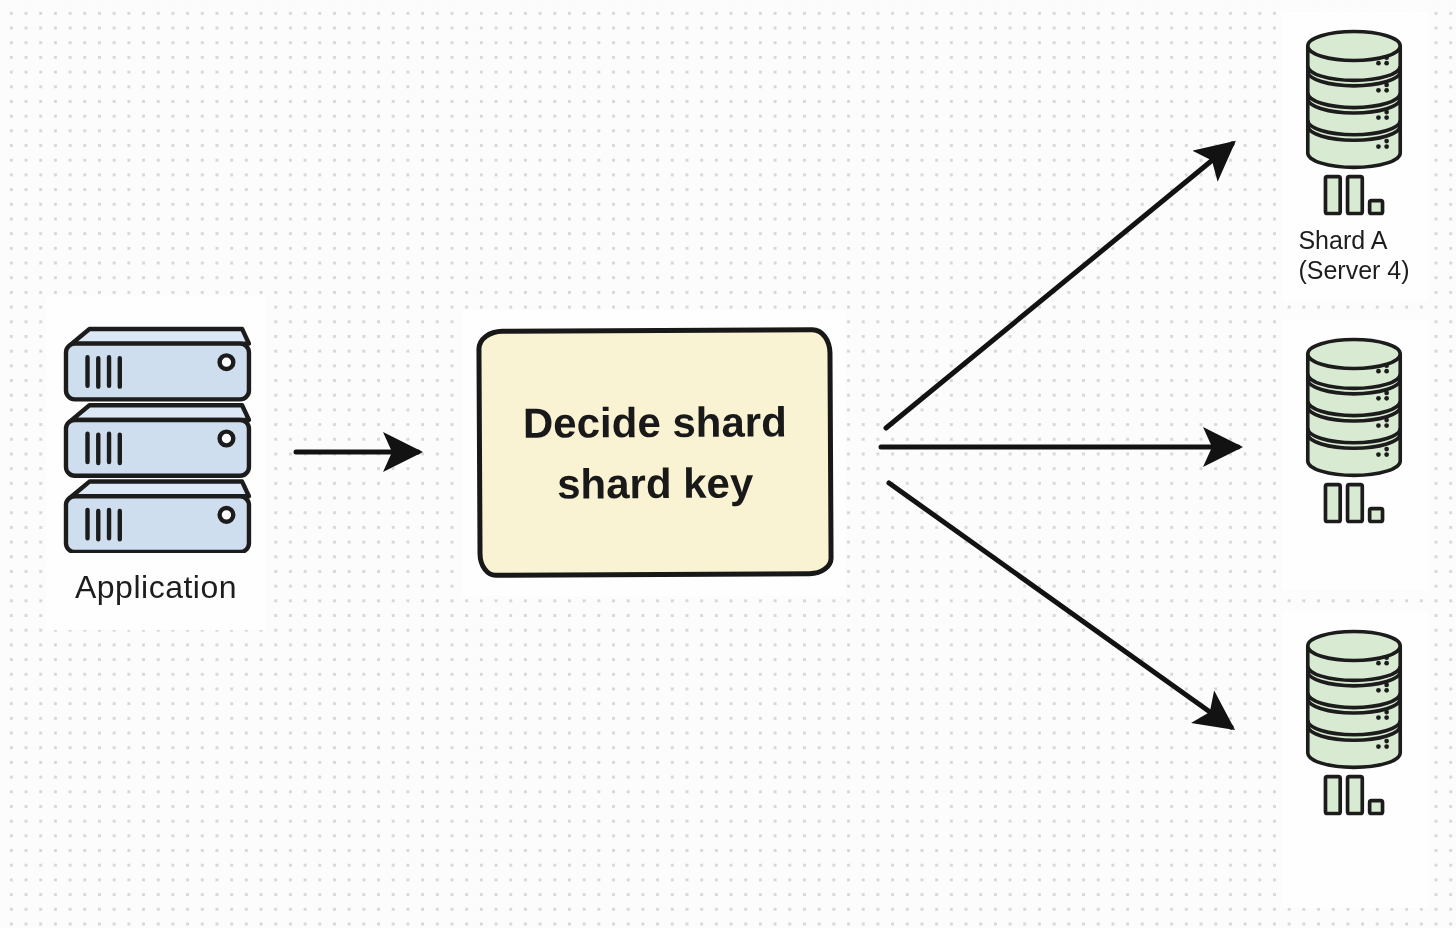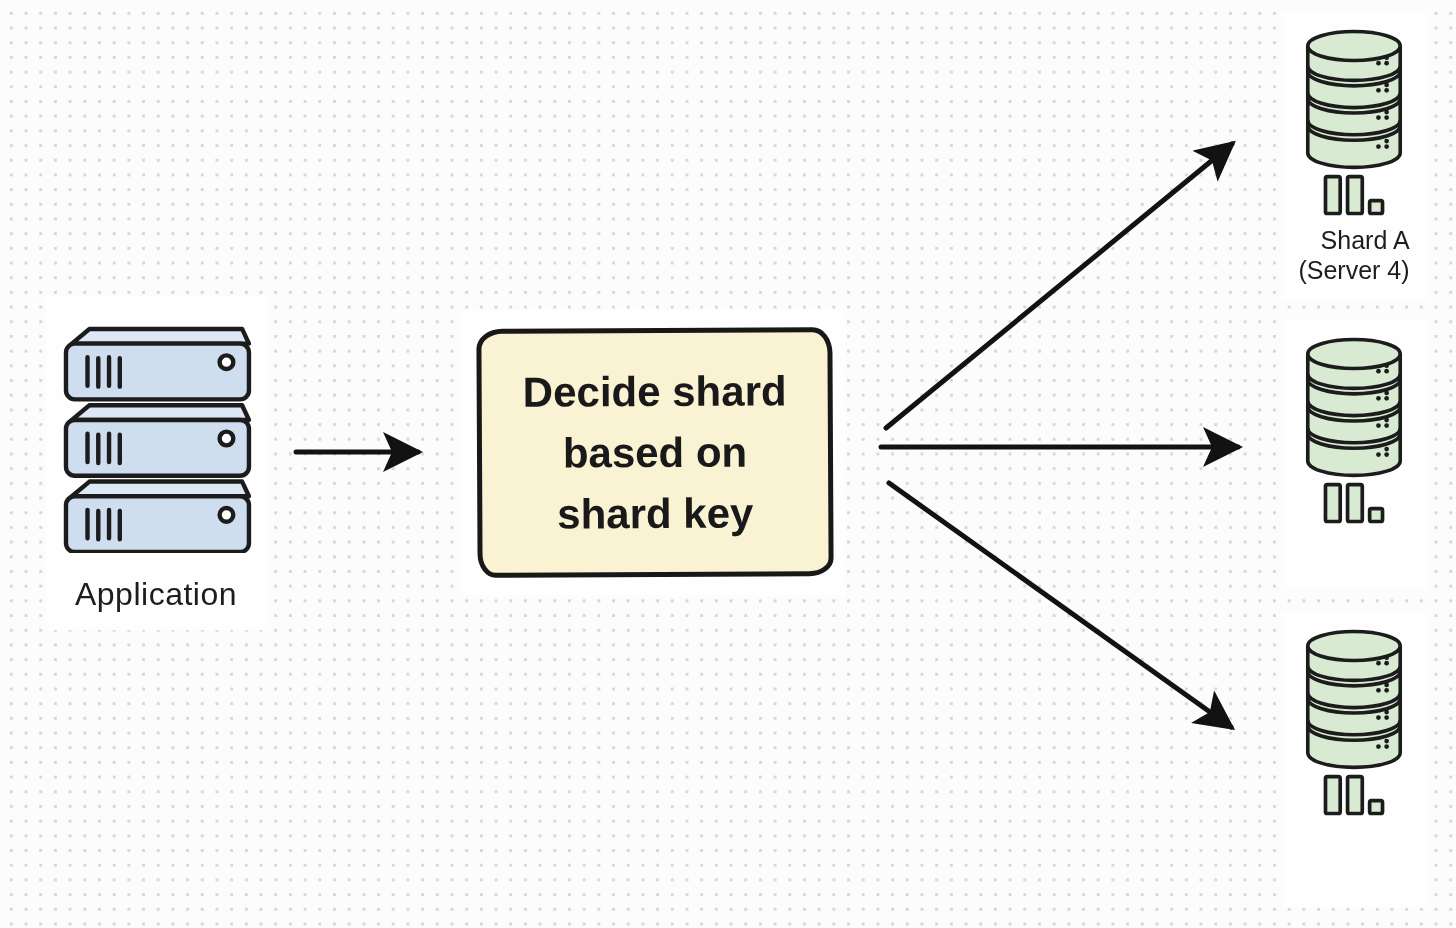--- a/index.html
+++ b/index.html
@@ -12,35 +12,35 @@
     background-position:4px 6px;
   }
   .patch{position:absolute;background:#fefefe;z-index:1;}
   .patch-app{left:46px;top:296px;width:220px;height:334px;}
   .patch-box{left:462px;top:310px;width:384px;height:286px;}
   .patch-shard-a{left:1282px;top:12px;width:146px;height:288px;}
   .patch-shard-b{left:1282px;top:320px;width:146px;height:270px;}
   .patch-shard-c{left:1282px;top:612px;width:146px;height:296px;}
   .figure{position:absolute;z-index:2;display:flex;flex-direction:column;align-items:center;}
   .app-figure{left:56px;top:326px;width:200px;}
-  .app-label{margin-top:23px;font-size:32px;letter-spacing:0.5px;color:#1d1d1d;text-align:right;white-space:nowrap;}
+  .app-label{margin-top:16px;font-size:32px;letter-spacing:0.5px;color:#1d1d1d;text-align:right;white-space:nowrap;}
   .decision-box{
     position:absolute;z-index:2;left:477px;top:328px;width:356px;height:249px;
     box-sizing:border-box;border:5px solid #181818;
     border-radius:26px 20px 24px 18px / 20px 26px 18px 24px;
     transform:rotate(-0.3deg);
     display:flex;flex-direction:column;align-items:center;justify-content:center;
   }
   .decision-line{font-size:42px;font-weight:bold;line-height:61px;color:#191919;white-space:nowrap;}
   .shard{width:136px;}
   .shard-a{left:1286px;top:26px;}
   .shard-b{left:1286px;top:334px;}
   .shard-c{left:1286px;top:626px;}
   .bars-icon{margin-top:2px;}
-  .shard-label{margin-top:6px;font-size:25px;line-height:30px;color:#1d1d1d;text-align:right;white-space:nowrap;}
+  .shard-label{margin-top:6px;font-size:25px;line-height:30px;color:#1d1d1d;text-align:left;white-space:nowrap;}
   .arrow-layer{position:absolute;left:0;top:0;z-index:3;pointer-events:none;}
 </style>
 </head>
 <body>
 
 <div class="canvas">
 
   <div class="patch patch-app"></div>
   <div class="patch patch-box"></div>
   <div class="patch patch-shard-a"></div>
@@ -70,21 +70,20 @@
           <circle cx="172" cy="115" r="7"></circle>
           <circle cx="172" cy="193" r="7"></circle>
         </g>
       </g>
     </svg>
     <div class="app-label">Application</div>
   </div>
 
   <div class="decision-box" style="background: rgb(249, 242, 211);">
     <span class="decision-line">Decide shard</span>
-    <span class="decision-line">based on</span>
     <span class="decision-line">shard key</span>
   </div>
 
   <div class="figure shard shard-a">
     <svg width="118" height="145" viewBox="0 0 130 160">
       <g stroke="#1c1c1c" stroke-width="4">
         <g fill="#d8ead2">
           <path d="M14 22 L14 140 A51 16 0 0 0 116 140 L116 22"></path>
           <ellipse cx="65" cy="22" rx="51" ry="16"></ellipse>
         </g>

